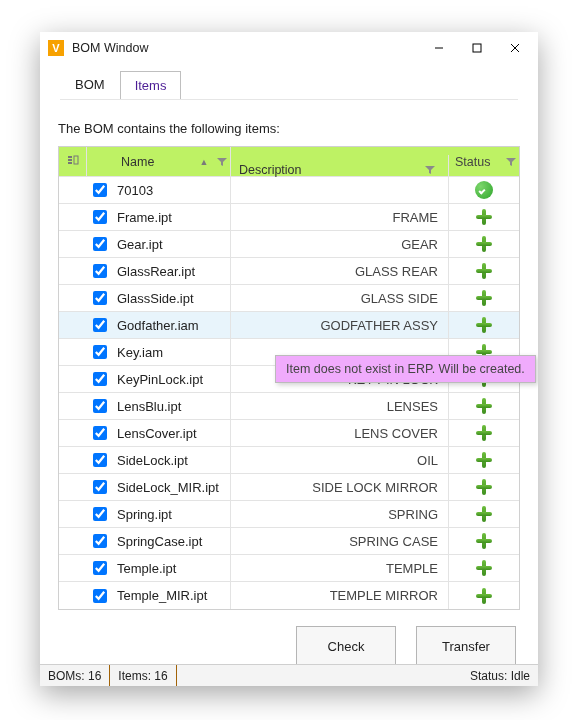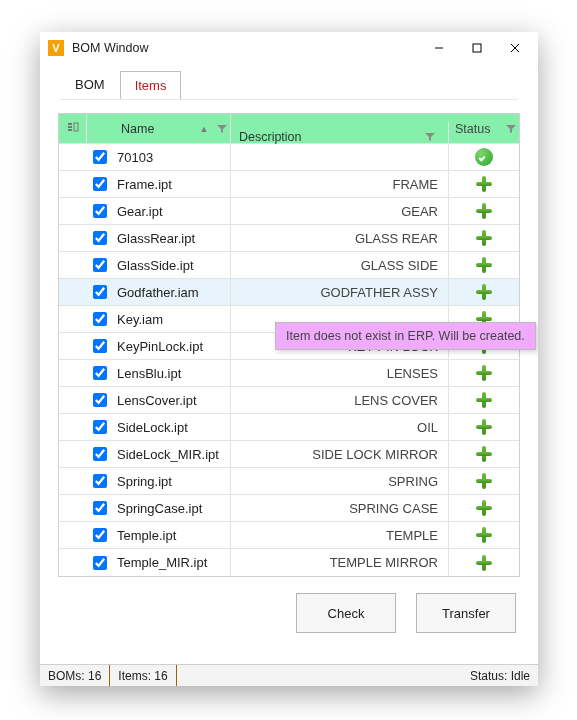--- a/index.html
+++ b/index.html
@@ -61,21 +61,21 @@
     gap: 0;
     border-bottom: 1px solid transparent;
   }
   .tab {
     padding: 6px 14px;
     font-size: 13px;
     color: #222;
     border: 1px solid transparent;
   }
   .tab.active {
-    color: #b91c1c;
+    color: #4c1d95;
     border: 1px solid #bfbfbf;
     border-bottom-color: #fff;
     background: #fff;
     position: relative;
     top: 1px;
   }
   .tabs-underline {
     border-bottom: 1px solid #e6e6e6;
     margin: 0 20px;
     position: relative;
@@ -93,21 +93,21 @@
   .grid {
     border: 1px solid #d0d0d0;
     flex: none;
   }
   .hdr-row, .row {
     display: flex;
     align-items: center;
     border-bottom: 1px solid #e3e3e3;
   }
   .hdr-row {
-    background: #86efac;
+    background: #bef264;
     height: 30px;
     font-size: 12.5px;
     color: #444;
   }
   .row { height: 27px; background: #fff; }
   .row.highlight { background: #e8f4fb; }
   .row:last-child { border-bottom: none; }
   .col-tool { width: 28px; display:flex; align-items:center; justify-content:center; border-right: 1px solid #e3e3e3; height:100%; }
   .col-check { width: 26px; display:flex; align-items:center; justify-content:center; height:100%; }
   .col-name { width: 118px; padding-left: 4px; height:100%; display:flex; align-items:center; border-right: 1px solid #e3e3e3; position:relative; }
@@ -219,20 +219,21 @@
       </span>
     </div>
 
     <div class="tabs">
       <div class="tab">BOM</div>
       <div class="tab active">Items</div>
     </div>
     <div class="tabs-underline"></div>
 
     <div class="content" style="position:relative;">
+      <div class="intro">The BOM contains the following items:</div>
 
       <div class="grid" style="position:relative;">
         <div class="hdr-row">
           <div class="col-tool">
             <span class="opt-icon">
               <svg viewBox="0 0 12 12">
                   <rect x="1" y="2" width="4" height="2" fill="#777"></rect>
                   <rect x="1" y="5" width="4" height="2" fill="#777"></rect>
                   <rect x="1" y="8" width="4" height="2" fill="#777"></rect>
                   <rect x="7" y="2" width="4" height="8" fill="none" stroke="#777"></rect>

